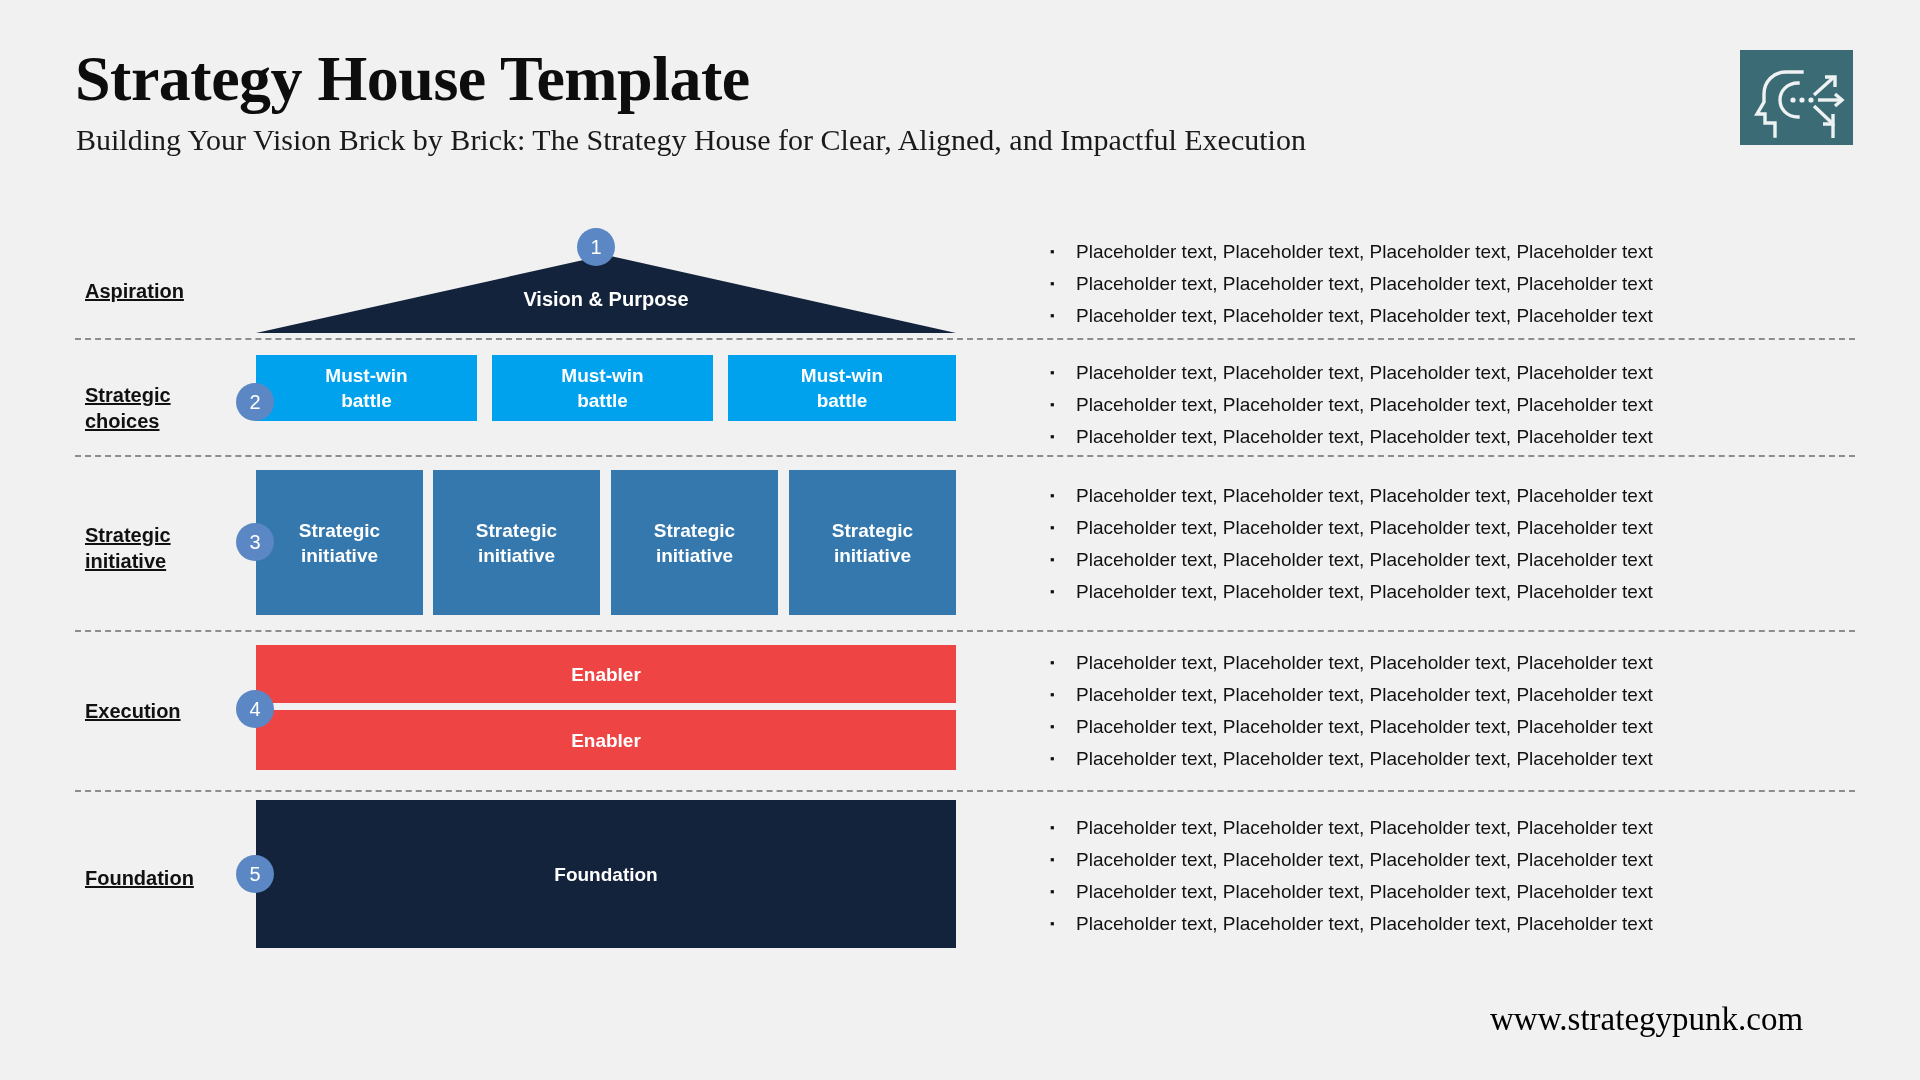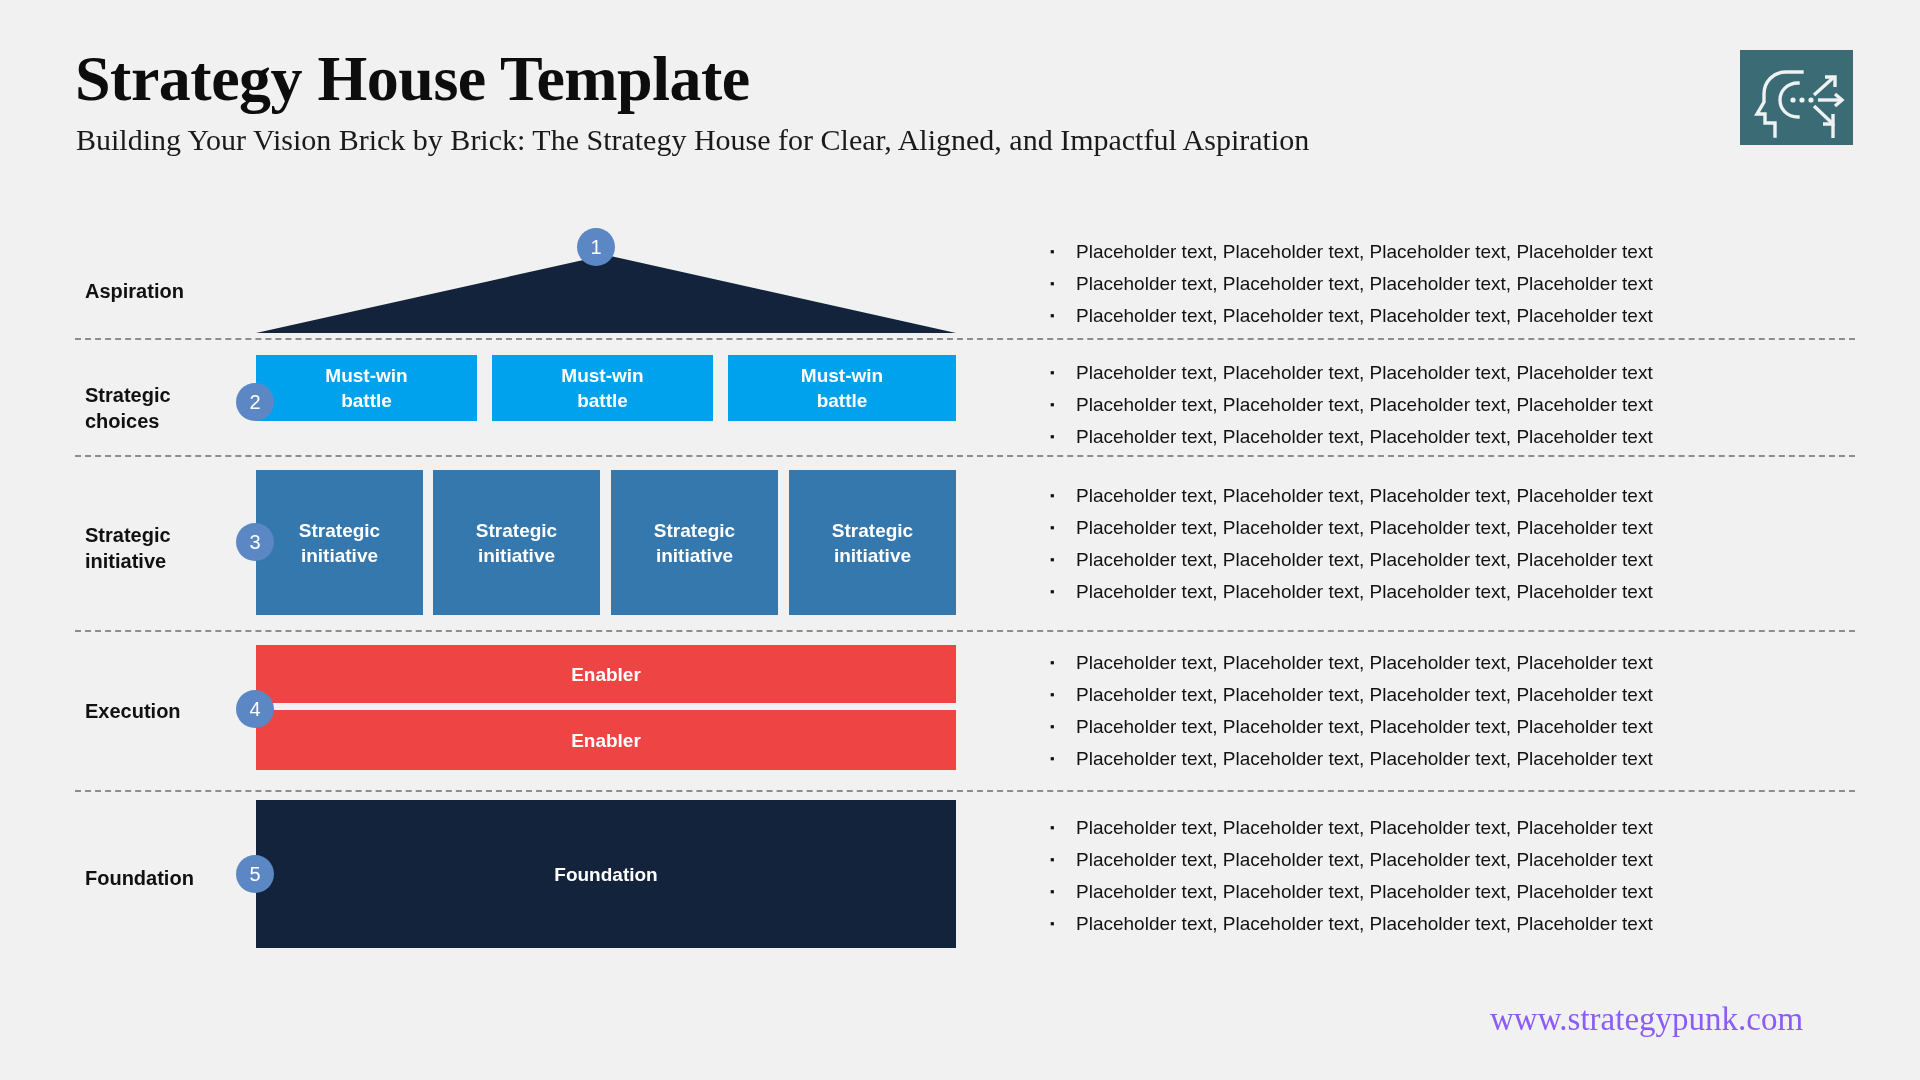--- a/index.html
+++ b/index.html
@@ -67,20 +67,21 @@
   }
 
   .row-label {
     position: absolute;
     left: 85px;
     font-size: 20px;
     font-weight: bold;
     line-height: 26px;
     color: #111111;
     width: 160px;
+    text-decoration: underline;
   }
 
   .badge {
     position: absolute;
     width: 38px;
     height: 38px;
     border-radius: 50%;
     background: #5b87c4;
     color: #ffffff;
     font-size: 20px;
@@ -157,29 +158,29 @@
     line-height: 32px;
   }
 
   
   #footer-url {
     position: absolute;
     left: 1490px;
     top: 1001px;
     font-family: "Liberation Serif", serif;
     font-size: 33px;
-    color: #8b5cf6;
+    color: #000000;
     white-space: nowrap;
   }
 </style>
 </head>
 <body>
 
 <div id="page-title">Strategy House Template</div>
-<div id="page-subtitle">Building Your Vision Brick by Brick: The Strategy House for Clear, Aligned, and Impactful Aspiration</div>
+<div id="page-subtitle">Building Your Vision Brick by Brick: The Strategy House for Clear, Aligned, and Impactful Execution</div>
 
 <div id="brand-logo">
   <svg width="113" height="95" viewBox="0 0 113 95" aria-hidden="true">
     <g fill="none" stroke="#eef2f2" stroke-width="3.4" stroke-linecap="square">
       <path d="M62 22 H46 C33 22 24 32 24 44 L24 52 L17 64 L25 64 L25 73 L35 73 L35 86"></path>
       <path d="M58 33 C47 33 40 41 40 50 C40 59 47 67 58 67"></path>
     </g>
     <g fill="#eef2f2">
       <circle cx="53" cy="50" r="2.6"></circle>
       <circle cx="62" cy="50" r="2.6"></circle>
@@ -201,20 +202,21 @@
 
   <div class="divider" style="top:338px"></div>
   <div class="divider" style="top:455px"></div>
   <div class="divider" style="top:630px"></div>
   <div class="divider" style="top:790px"></div>
 
   <div class="row-label" style="top:278px">Aspiration</div>
   <div id="roof-wrap">
       <div id="roof-shape"></div>
     </div>
+  <div id="roof-label">Vision &amp; Purpose</div>
   <div class="badge" style="left:577px; top:228px;">1</div>
 
   <div class="row-label" style="top:382px">
     <div>Strategic</div>
     <div>choices</div>
   </div>
   <div class="badge" style="left:236px; top:383px;">2</div>
 
   <div class="block mwb" style="left:256px; width:221px;">
     <span><span>Must-win</span><br>

